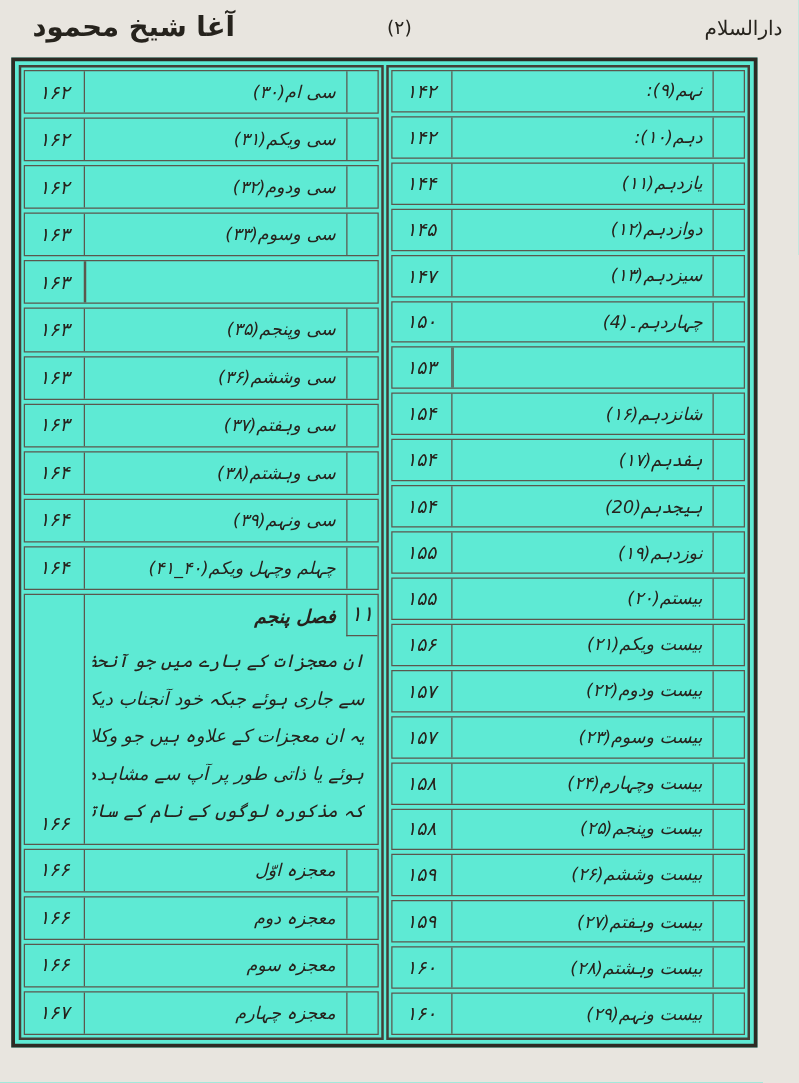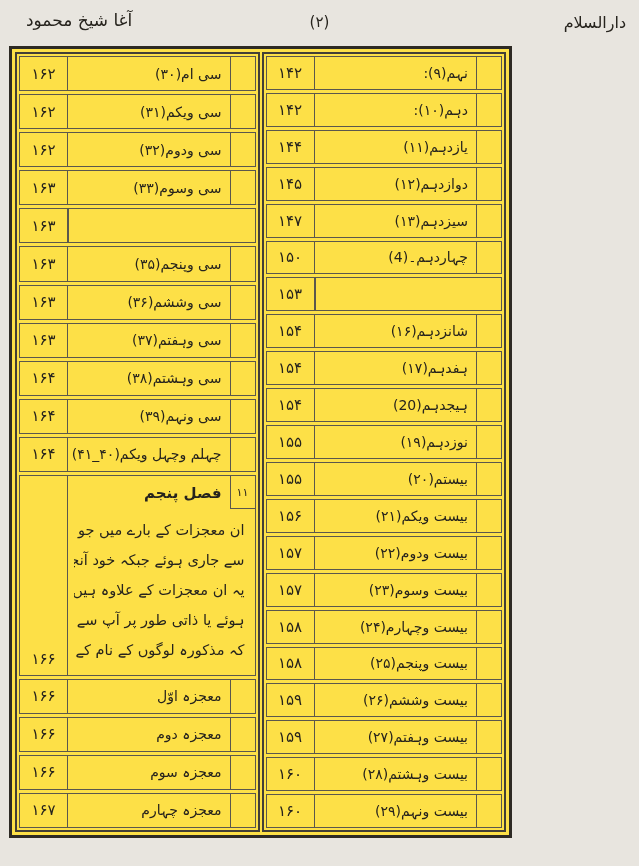--- a/index.html
+++ b/index.html
@@ -6,27 +6,27 @@
   body{
     width:639px;height:866px;position:relative;overflow:hidden;
     background:#e8e5df;
     font-family:"DejaVu Sans","Liberation Sans",sans-serif;
     color:#26231d;
   }
   
   .pg-header{position:absolute;top:0;left:0;width:639px;height:46px;}
   .hdr-right{position:absolute;top:13px;right:13px;font-size:16px;direction:rtl;}
   .hdr-center{position:absolute;top:13px;left:0;width:100%;text-align:center;font-size:15px;}
-  .hdr-left{position:absolute;top:10px;left:26px;font-size:17px;font-weight:normal;direction:rtl;}
+  .hdr-left{position:absolute;top:10px;left:26px;font-size:22px;font-weight:bold;direction:rtl;}
 
   
   .frame{
-    position:absolute;left:9px;top:46px;width:503px;height:792px;
+    position:absolute;left:9px;top:46px;width:597px;height:792px;
     box-sizing:border-box;border:3px solid #2d2a24;padding:3px;
-    display:flex;gap:2px;background:#fde047;
+    display:flex;gap:2px;background:#5eead4;font-style:italic;
   }
   .toc-col{
     flex:1;box-sizing:border-box;border:2px solid #433f37;padding:2px;
     display:flex;flex-direction:column;gap:3px;min-width:0;
   }
   .rows-group{display:contents;}
 
   
   .toc-row{
     flex:1;display:grid;grid-template-columns:48px 1fr 25px;
@@ -48,21 +48,21 @@
     border:1px solid #5b574d;box-sizing:border-box;min-height:0;
   }
   .section-page{
     border-right:1px solid #5b574d;display:flex;align-items:flex-end;justify-content:center;
     padding-bottom:7px;font-size:15px;letter-spacing:1px;
   }
   .section-body{position:relative;direction:rtl;display:flex;flex-direction:column;min-width:0;}
   .section-index{
     position:absolute;top:0;right:0;width:25px;height:33px;
     border-left:1px solid #5b574d;border-bottom:1px solid #5b574d;
-    display:flex;align-items:center;justify-content:center;font-size:11px;box-sizing:border-box;
+    display:flex;align-items:center;justify-content:center;font-size:17px;box-sizing:border-box;
   }
   .section-head{
     height:33px;display:flex;align-items:center;padding-right:33px;
     font-size:15px;font-weight:bold;flex:0 0 auto;
   }
   .section-par{
     flex:1;display:flex;flex-direction:column;justify-content:space-evenly;
     padding:2px 10px 4px 6px;font-size:14.5px;text-align:right;line-height:1.35;
   }
   .par-line{white-space:nowrap;overflow:hidden;}

